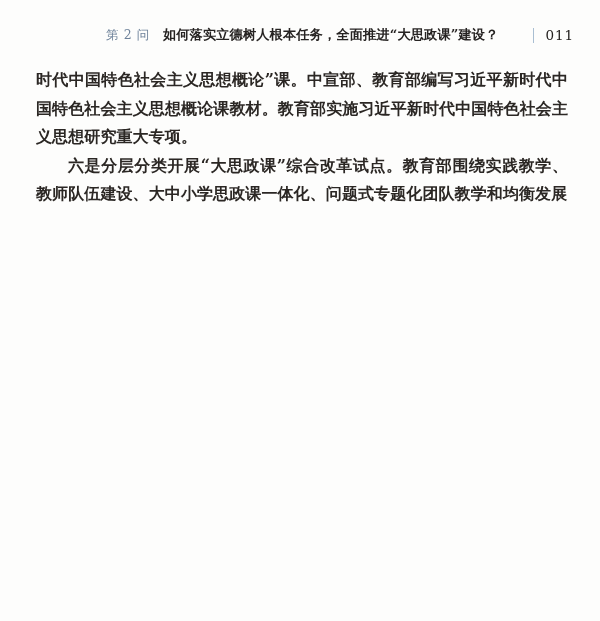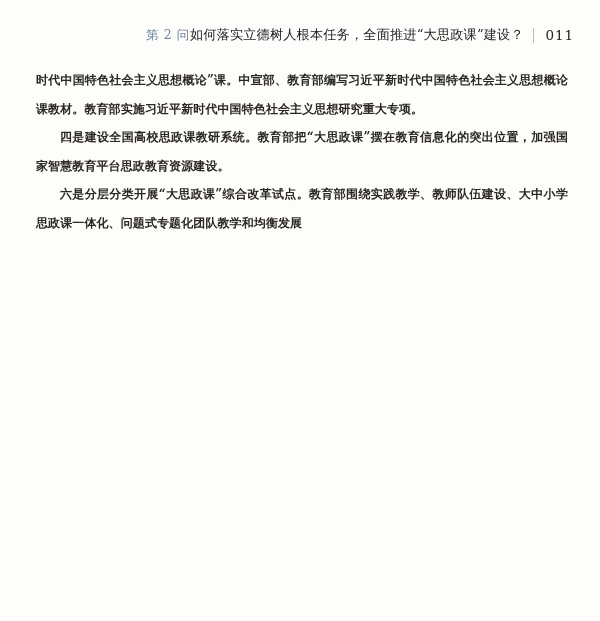--- a/index.html
+++ b/index.html
@@ -32,28 +32,29 @@
     height: 22px;
     display: flex;
     align-items: center;
     white-space: nowrap;
   }
 
   .header-qnum {
     color: #6d8199;
     font-size: 12.5px;
     letter-spacing: 0.6px;
-    margin-left: 110px;
+    margin-left: 70px;
     font-family: "DejaVu Serif", "Liberation Serif", serif;
   }
 
   .header-title {
     color: #262322;
     font-size: 13.2px;
-    font-weight: 400;
+    font-weight: 700;
+    margin-left: 13px;
     letter-spacing: 0.15px;
     font-family: "DejaVu Serif", "Liberation Serif", serif;
   }
 
   .header-rule {
     width: 1px;
     height: 15px;
     background: #a9bed2;
     margin-left: auto;
     margin-right: 12px;
@@ -72,21 +73,21 @@
   
   .text-block {
     position: absolute;
     left: 36px;
     top: 66px;
     width: 532px;
   }
 
   .para {
     margin: 0;
-    font-size: 12px;
+    font-size: 16px;
     line-height: 28.55px;
     color: #2b2724;
     text-align: justify;
     text-justify: inter-ideograph;
     letter-spacing: 0.1px;
     font-family: "DejaVu Serif", "Liberation Serif", serif;
     font-weight: 600;
   }
 
   .para.indent {
@@ -100,17 +101,16 @@
 
   <div class="running-header">
     <span class="header-qnum">第 2 问</span>
     <span class="header-title">如何落实立德树人根本任务，全面推进“大思政课”建设？</span>
     <span class="header-rule"></span>
     <span class="header-pageno">011</span>
   </div>
 
   <div class="text-block">
     <p class="para">时代中国特色社会主义思想概论”课。中宣部、教育部编写习近平新时代中国特色社会主义思想概论课教材。教育部实施习近平新时代中国特色社会主义思想研究重大专项。</p>
-    <p class="para indent">四是建设全国高校思政课教研系统。教育部把“大思政课”摆在教育信息化的突出位置，加强国家智慧教育平台思政教育资源建设。</p>
     <p class="para indent">六是分层分类开展“大思政课”综合改革试点。教育部围绕实践教学、教师队伍建设、大中小学思政课一体化、问题式专题化团队教学和均衡发展</p>
   </div>
 
 </div>
 
 </body></html>

